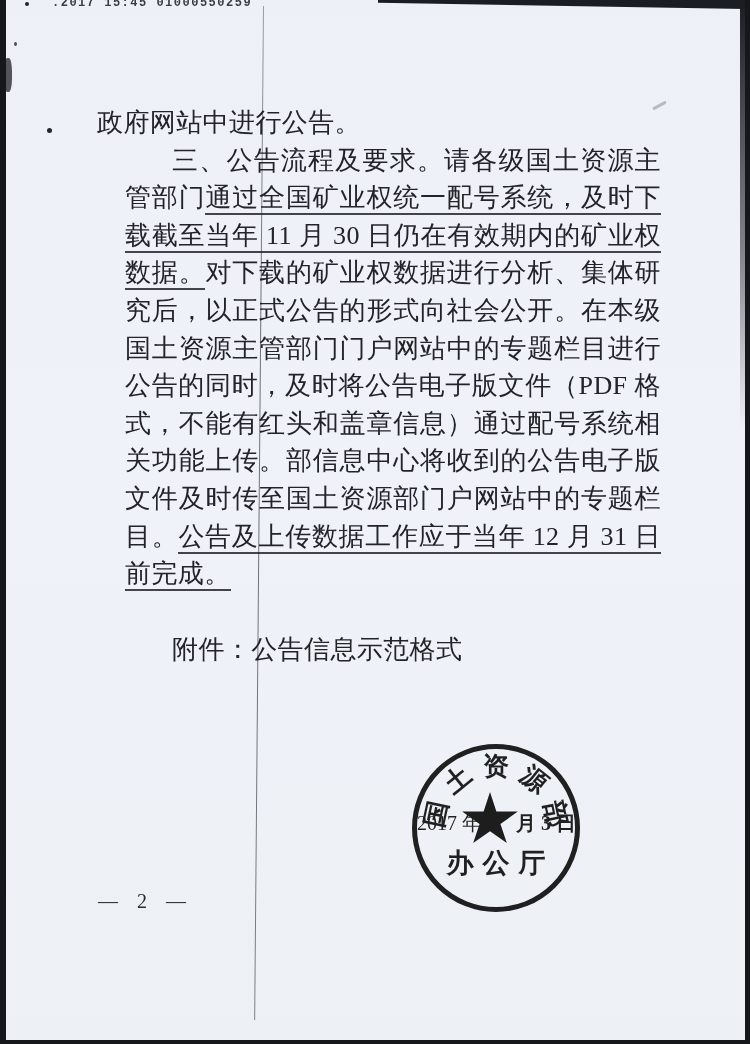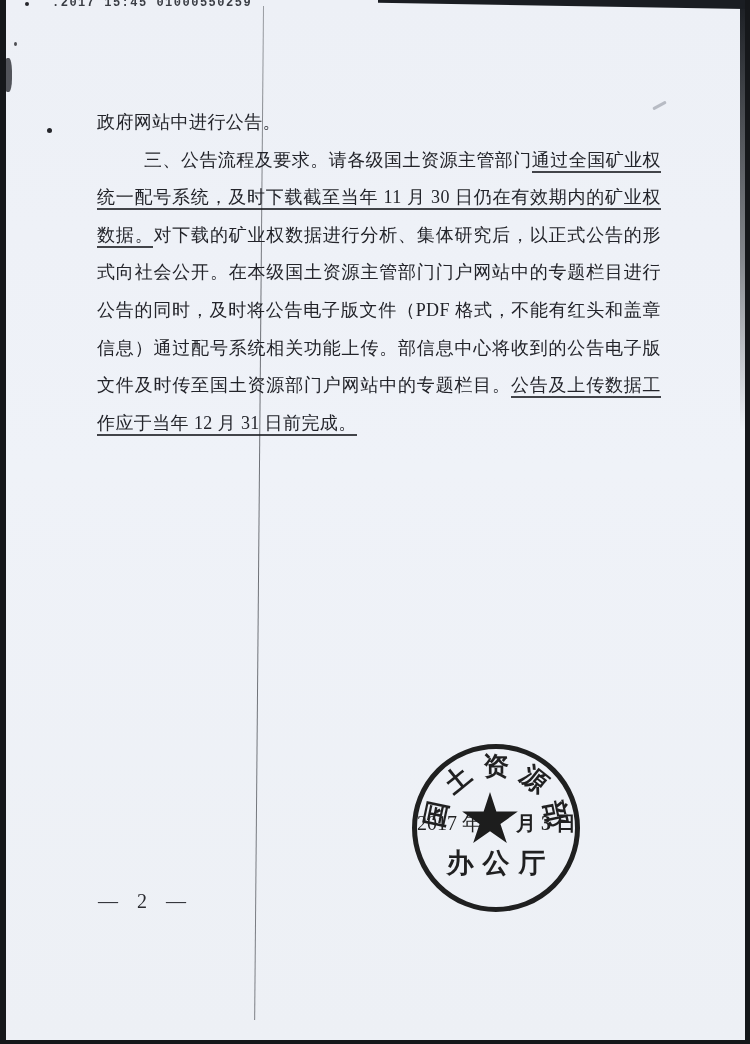--- a/index.html
+++ b/index.html
@@ -24,25 +24,25 @@
   }
   
   .fold-line{
     position:absolute;left:257px;top:6px;width:1px;height:1014px;
     background:linear-gradient(#8a8d92,#55585e 30%,#5a5d63 70%,#6a6d73);
     transform:rotate(0.5deg);transform-origin:top center;opacity:.85;
   }
   
   .body-text{
     position:absolute;left:91px;top:104px;width:564px;
-    font-size:18px;line-height:37.6px;letter-spacing:.4px;
+    font-size:26px;line-height:37.6px;letter-spacing:.4px;
     color:#23242a;text-align:justify;
   }
   .para{margin:0;}
-  .para.indent{text-indent:47px;}
+  .para.indent{text-indent:47px;margin-left:28px;}
   .para.spaced{margin-top:38px;}
   .seg{}
   .underlined{
     border-bottom:2px solid rgba(28,29,34,.82);
     padding-bottom:1px;
   }
   
   .stamp{position:absolute;left:406px;top:744px;width:168px;height:168px;color:#141414;opacity:.94;}
   .stamp-ring{position:absolute;inset:0;border:5px solid #131313;border-radius:50%;}
   .arc-char{
@@ -104,20 +104,21 @@
   <div class="speck speck-1"></div>
   <div class="speck speck-2"></div>
   <div class="speck speck-3"></div>
   <div class="smudge"></div>
 
   <div class="fold-line"></div>
 
   <div class="body-text">
       <p class="para"><span class="seg">政府网站中进行公告。</span></p>
       <p class="para indent"><span class="seg">三、公告流程及要求。请各级国土资源主管部门</span><span class="seg underlined">通过全国矿业权统一配号系统，及时下载截至当年 11 月 30 日仍在有效期内的矿业权数据。</span><span class="seg">对下载的矿业权数据进行分析、集体研究后，以正式公告的形式向社会公开。在本级国土资源主管部门门户网站中的专题栏目进行公告的同时，及时将公告电子版文件（PDF 格式，不能有红头和盖章信息）通过配号系统相关功能上传。部信息中心将收到的公告电子版文件及时传至国土资源部门户网站中的专题栏目。</span><span class="seg underlined">公告及上传数据工作应于当年 12 月 31 日前完成。</span></p>
+      <p class="para indent spaced"><span class="seg">附件：公告信息示范格式</span></p>
     </div>
 
   <div class="stamp">
     <div class="stamp-ring"></div>
     <div>
         <span class="arc-char arc-0">国</span>
         <span class="arc-char arc-1">土</span>
         <span class="arc-char arc-2">资</span>
         <span class="arc-char arc-3">源</span>
         <span class="arc-char arc-4">部</span>

